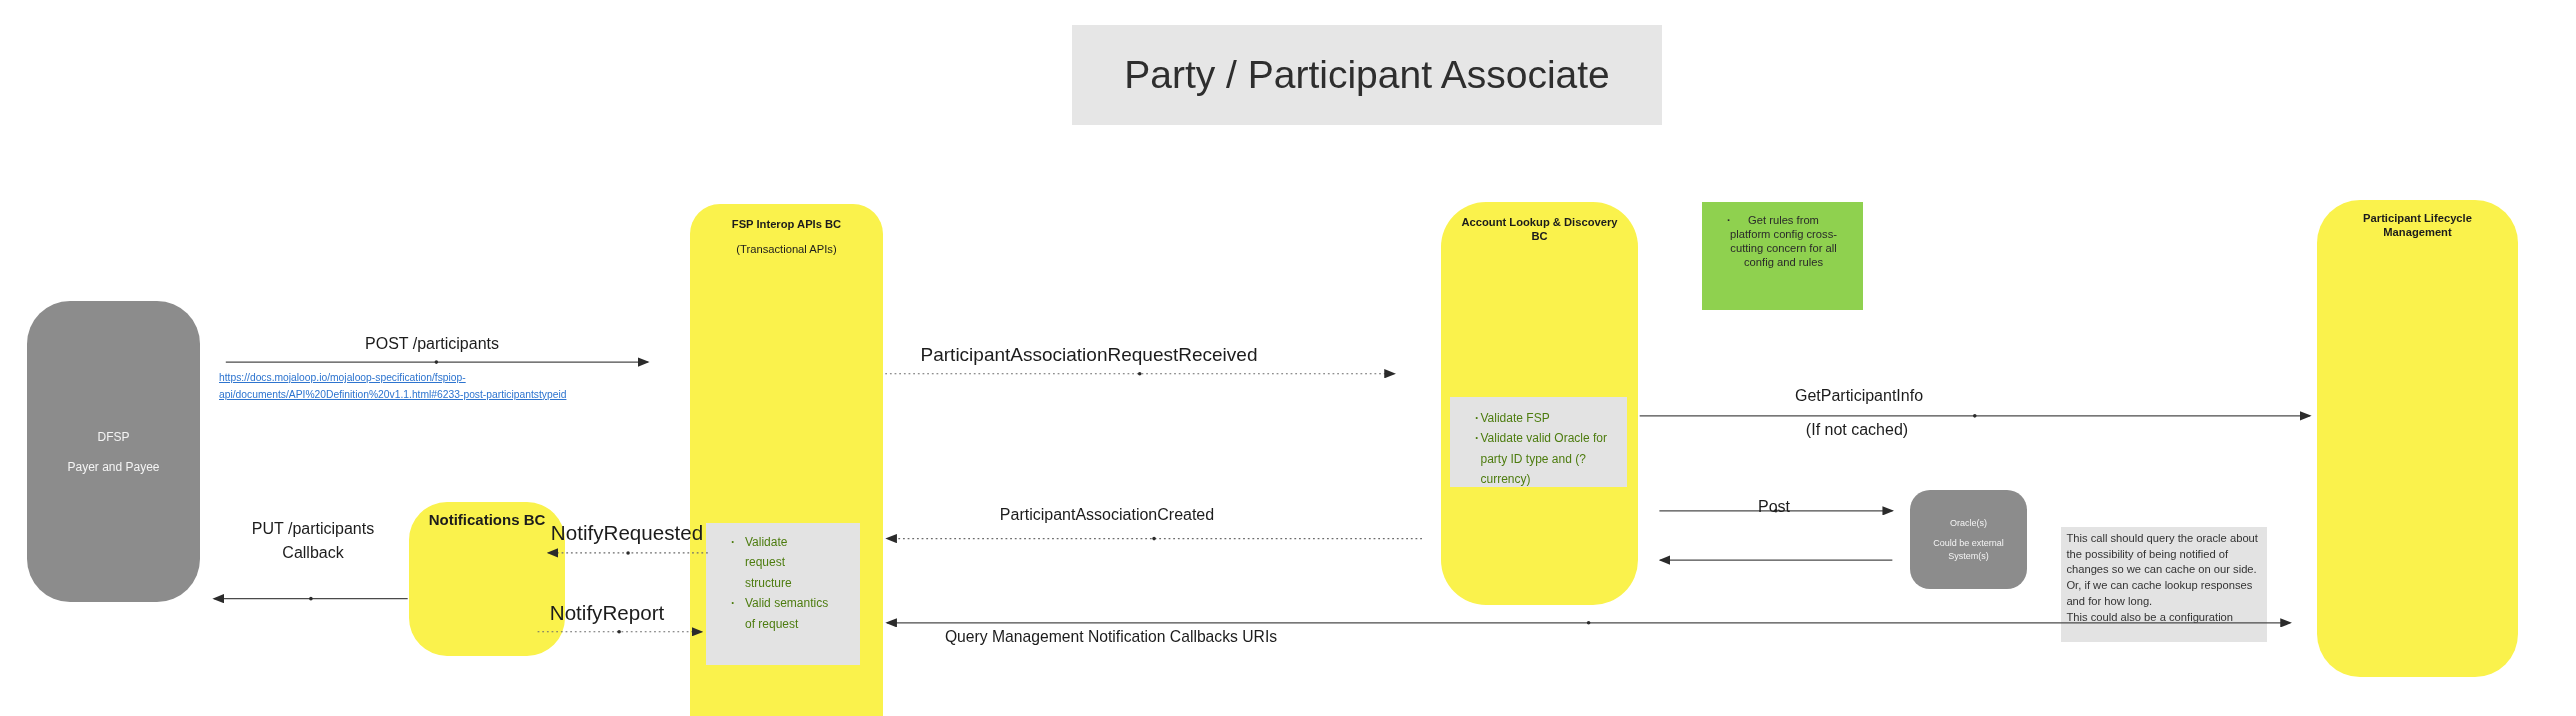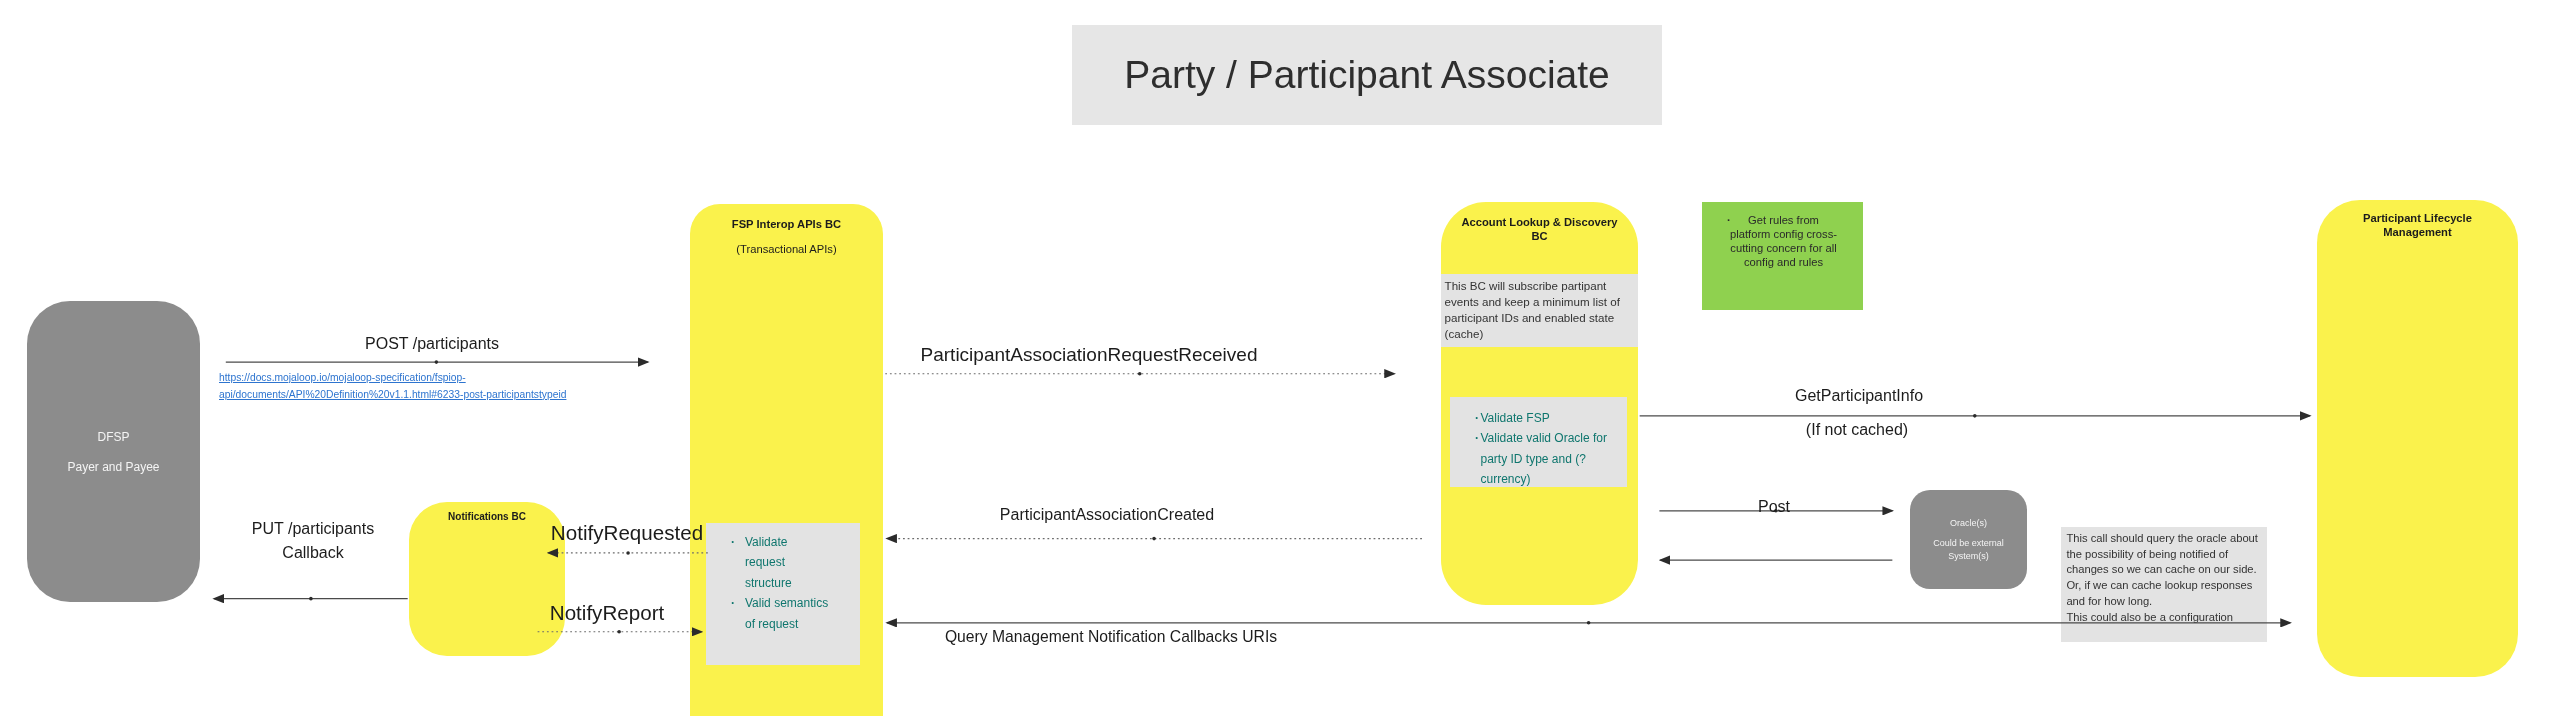--- a/index.html
+++ b/index.html
@@ -19,21 +19,21 @@
   #dfsp .line2{margin-top:16px;}
 
   
   #fsp{left:690px;top:204px;width:193px;height:604px;border-radius:30px;}
   #fsp .box-title{margin-top:12.5px;}
   #fsp .subtitle{font-size:11.2px;text-align:center;margin-top:12.5px;color:#1c1c1c;}
   #fsp-note{left:16px;top:319px;width:154px;height:142px;padding:9px 0 0 0;}
 
   
   #notifications{left:409px;top:502px;width:156px;height:154px;border-radius:38px;}
-  #notifications .box-title{font-size:10px;margin-top:9px;}
+  #notifications .box-title{font-size:15px;margin-top:9px;}
 
   
   #account{left:1441px;top:202px;width:197px;height:403px;border-radius:45px;}
   #account .box-title{margin:12.5px auto 0;width:170px;}
   #account-note-a{left:0;top:72px;width:197px;padding:3.6px 1.8px 5.4px 3.6px;font-size:11.6px;line-height:1.38;}
   #account-note-b{left:9px;top:195px;width:177px;height:90px;padding:10.8px 0 0 0;}
 
   
   #green-note{left:1702px;top:202px;width:161px;height:108px;background:#8FD14F;color:#2a2a2a;
               padding:10.8px 0 0 0;text-align:center;}
@@ -46,21 +46,21 @@
   #oracle{left:1910px;top:490px;width:117px;height:99px;border-radius:20px;
           display:flex;flex-direction:column;align-items:center;justify-content:center;
           font-size:9px;text-align:center;line-height:1.35;}
   #oracle .line2{margin-top:8px;white-space:pre-line;}
 
   
   #oracle-note{left:2061px;top:491px;width:206px;height:115px;padding:3.6px 1.8px 3.6px 5.4px;
                font-size:11.2px;line-height:1.42;white-space:pre-line;margin-top:36px;}
 
   
-  .blist{font-size:12px;color:#0f766e;}
+  .blist{font-size:12px;color:#4d7c0f;}
   .blist .bi{position:relative;padding-left:39px;line-height:1.7;}
   .blist .bi::before{content:"\00B7";position:absolute;left:25px;font-weight:bold;}
   #fsp-note .bi{padding-left:39px;width:85px;}
   #account-note-b .bi{padding-left:30.5px;width:136px;}
   #green-note .bi{padding-left:27px;width:109px;font-size:11.2px;line-height:1.25;color:#2a2a2a;}
 
   
   #title-box{left:1072px;top:25px;width:590px;height:100px;background:#E6E6E6;
              display:flex;align-items:center;justify-content:center;}
   #title-box .t{font-size:39px;color:#2e2e2e;}
@@ -107,21 +107,20 @@
     <div class="box-title">FSP Interop APIs BC</div>
     <div class="subtitle">(Transactional APIs)</div>
     <div class="box note blist" id="fsp-note">
       <div class="bi">Validate request structure</div>
       <div class="bi">Valid semantics of request</div>
     </div>
   </div>
 
   <div class="box yellow zbox" id="account">
     <div class="box-title">Account Lookup &amp; Discovery BC</div>
-    <div class="box note" id="account-note-a">This BC will subscribe partipant events and keep a minimum list of participant IDs and enabled state (cache)</div>
     <div class="box note blist" id="account-note-b">
       <div class="bi">Validate FSP</div>
       <div class="bi">Validate valid Oracle for party ID type and (?currency)</div>
     </div>
   </div>
 
   <div class="box blist" id="green-note">
     <div class="bi">Get rules from platform config cross-cutting concern for all config and rules</div>
   </div>
 

